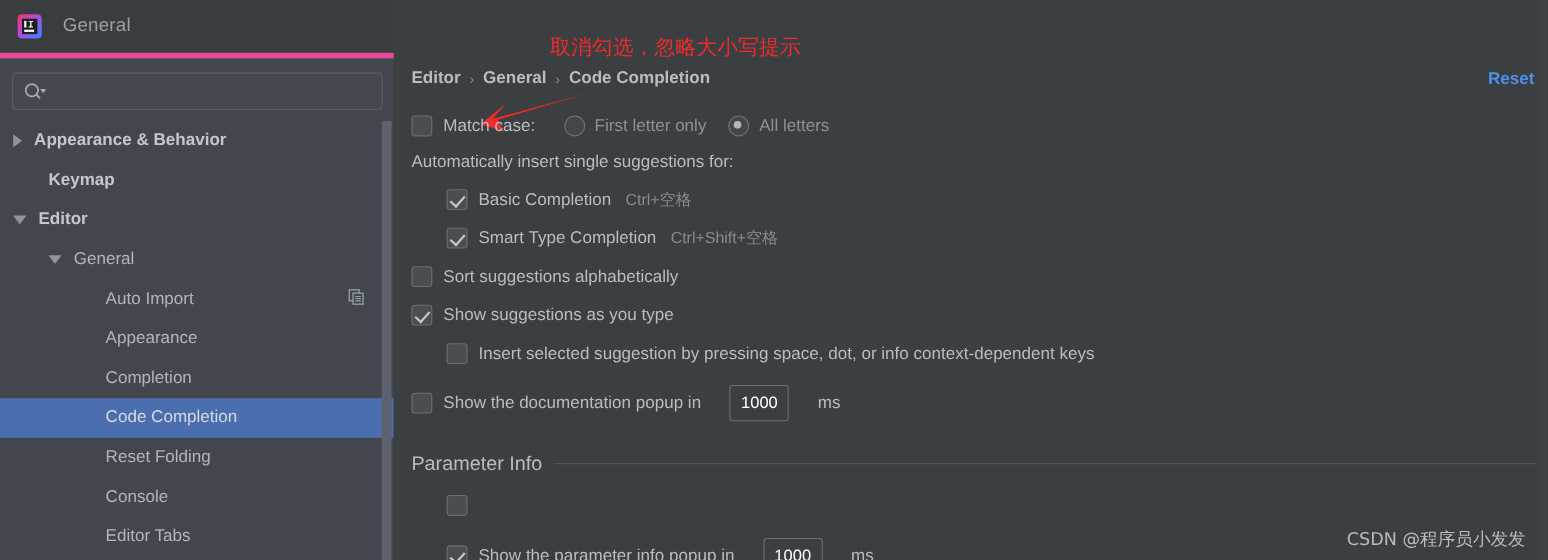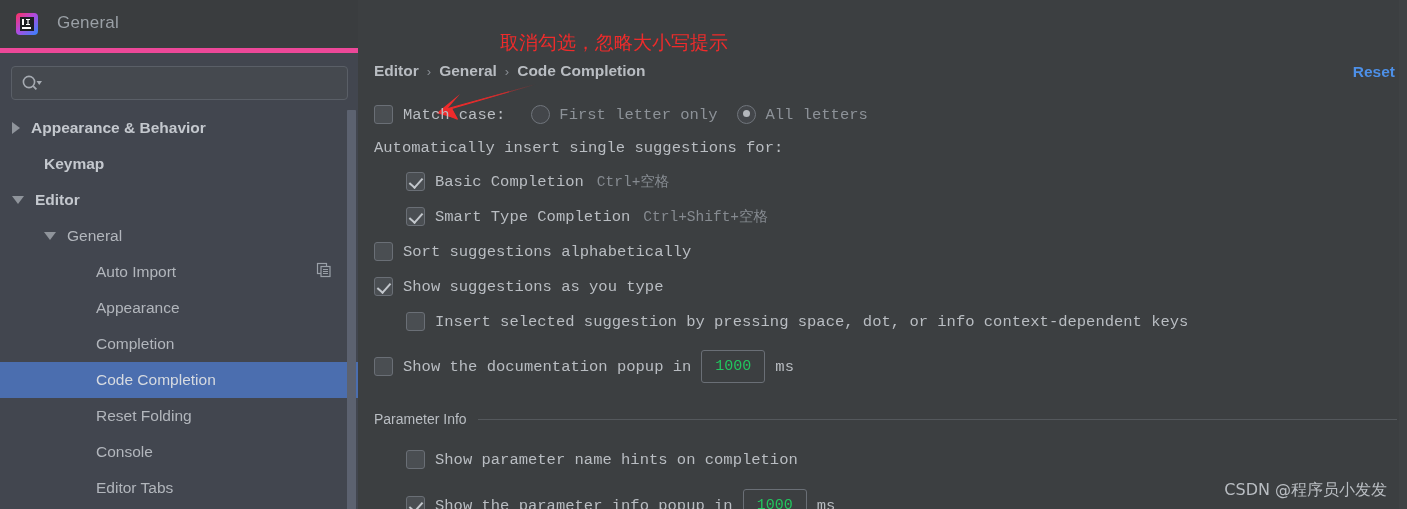--- a/index.html
+++ b/index.html
@@ -131,21 +131,20 @@
     position: absolute; left: 50px; top: 82px;
     width: 130px; height: 46px;
     pointer-events: none;
   }
 
   
   .row {
     position: absolute;
     display: flex; align-items: center;
     white-space: nowrap;
-    font-family: Liberation Mono, monospace;
   }
   .lbl { font-size: 15.5px; color: #b9bdc2; }
   .lbl.dim { color: #8d9298; }
   .shortcut { font-size: 14.5px; color: #868b91; margin-left: 13px; }
 
   
   .cb {
     width: 19px; height: 19px; flex: none;
     border: 1px solid #6a6f76;
     border-radius: 3px;
@@ -173,36 +172,36 @@
     cursor: pointer;
   }
   .rb.checked::after {
     content: "";
     position: absolute; left: 4.2px; top: 4.2px;
     width: 7px; height: 7px; border-radius: 50%;
     background: #b3b7bc;
   }
   
   .numfield {
-    width: 64px; height: 33px;
+    width: 54px; height: 33px;
     background: #3c3f41;
     border: 1px solid #6a6f76;
     border-radius: 3px;
     display: flex; align-items: center; justify-content: center;
-    font-size: 15px; color: #22c55e;
-    margin: 0 10px;
+    font-size: 15px; color: #ffffff;
+    margin: 0 26px;
     cursor: text;
   }
 
   
   .group {
     position: absolute; left: 16px; right: 10px;
     display: flex; align-items: center; gap: 11px;
   }
-  .group-title { font-size: 14px; color: #b9bdc2; white-space: nowrap; }
+  .group-title { font-size: 18px; color: #b9bdc2; white-space: nowrap; }
   .group-line { flex: 1; height: 1px; background: #54585c; }
 
   .watermark {
     position: absolute; right: 20px; bottom: 8px;
     font-size: 16px; color: #b9bdc2;
     font-family: "DejaVu Sans", sans-serif;
     white-space: nowrap;
   }
   .right-sb {
     position: absolute; right: 0; top: 0; width: 8px; height: 509px;
@@ -386,21 +385,20 @@
       <span class="lbl">ms</span>
     </div>
 
     <div class="group" style="top:411px;">
       <span class="group-title">Parameter Info</span>
       <span class="group-line"></span>
     </div>
 
     <div class="row" style="left:48px; top:450px;">
       <div class="cb"></div>
-      <span class="lbl">Show parameter name hints on completion</span>
     </div>
 
     <div class="row" style="left:48px; top:489px;">
       <div class="cb checked"></div>
       <span class="lbl">Show the parameter info popup in</span>
       <div class="numfield">1000</div>
       <span class="lbl">ms</span>
     </div>
 
     <div class="watermark">CSDN @程序员小发发</div>

